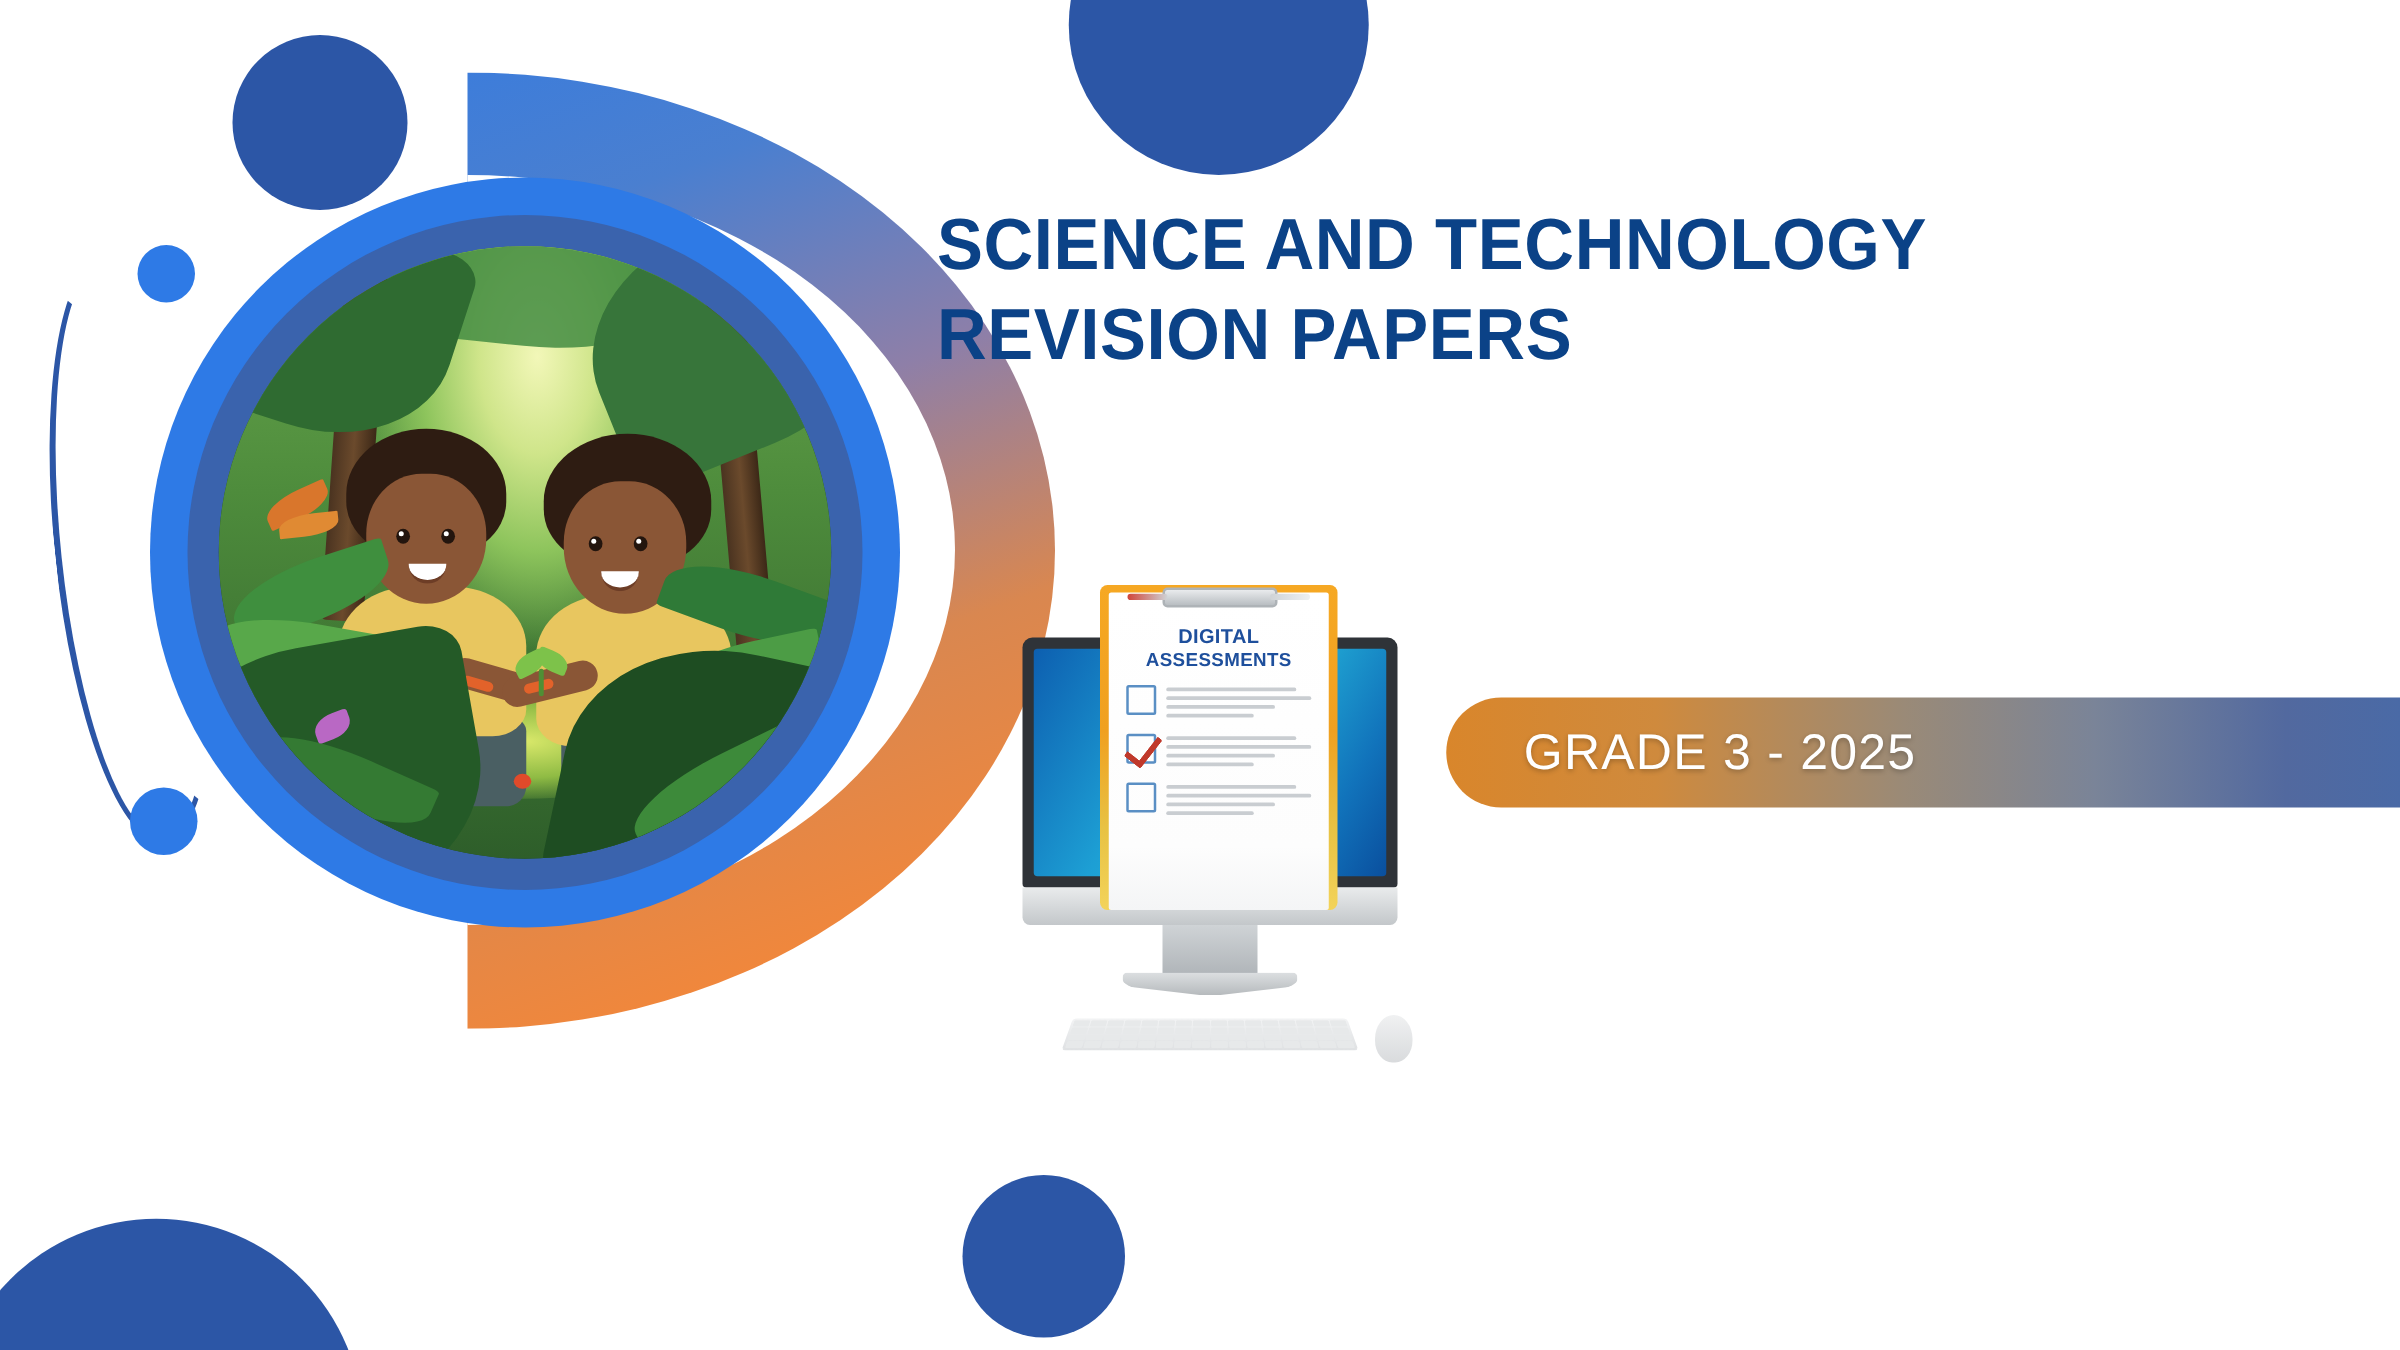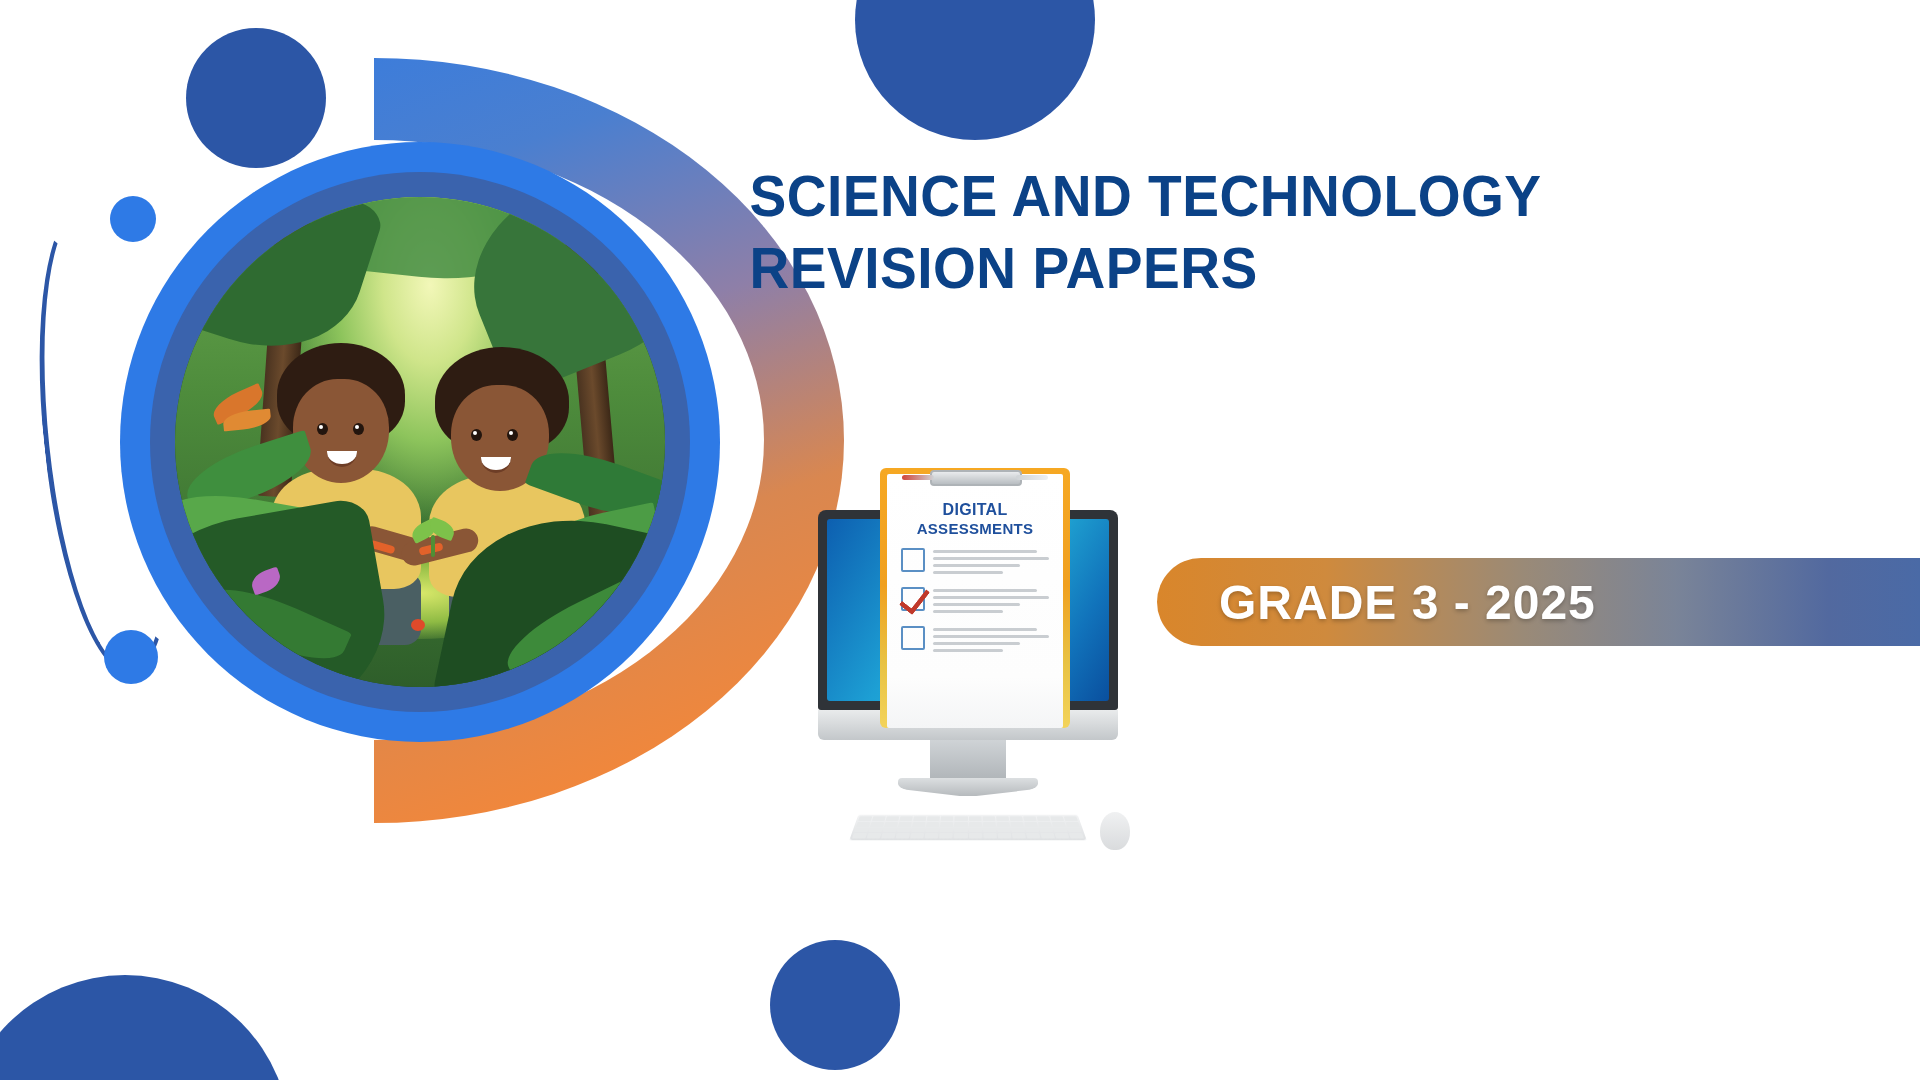--- a/index.html
+++ b/index.html
@@ -247,21 +247,21 @@
 
   
   .grade-badge {
     position:absolute; left:1157px; top:558px; width:763px; height:88px;
     background:linear-gradient(90deg,#d9862b 0%, #cf8a3d 22%, #9a8a77 48%, #7a8498 68%, #52699f 88%, #4a6aa6 100%);
     border-radius:44px 0 0 44px;
     display:flex; align-items:center;
     padding-left:62px;
   }
   .grade-text {
-    color:#ffffff; font-weight:bold; font-size:48px; letter-spacing:1px;
+    color:#ffffff; font-weight:normal; font-size:40px; letter-spacing:1px;
     text-shadow:0 2px 4px rgba(0,0,0,.25);
     white-space:nowrap;
   }
 </style>
 </head>
 <body>
 
 <div class="stage">
 
   <div class="blob blob-topcircle"></div>

